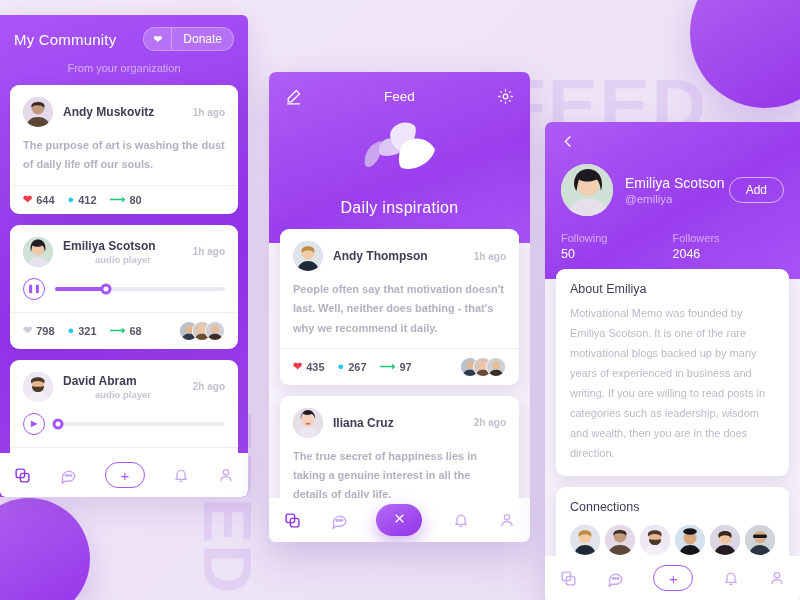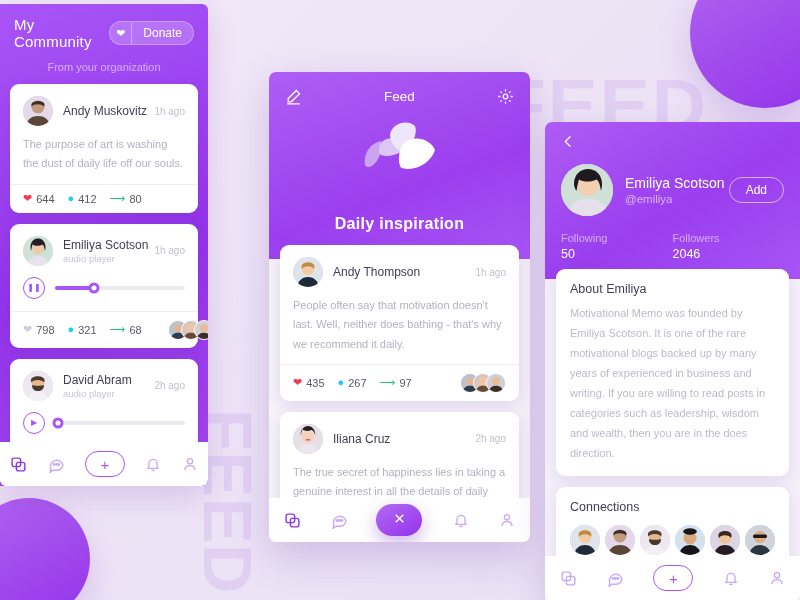--- a/index.html
+++ b/index.html
@@ -33,21 +33,21 @@
   .wm-v {
     left: 196px; bottom: 6px; font-size: 68px; line-height: .92;
     writing-mode: vertical-rl; letter-spacing: 1px;
   }
 
   
   .panel { position: absolute; background: #fff; overflow: hidden; }
 
   
   #panel-left {
-    left: 0; top: 4px; width: 208px; height: 482px;
+    left: 0; top: 15px; width: 248px; height: 482px;
     background: linear-gradient(160deg, #a855f7 0%, #9333ea 55%, #a148ef 100%);
     border-radius: 0 6px 6px 0;
     box-shadow: 0 10px 30px rgba(110,50,180,.18);
   }
   .l-head {
     display: flex; align-items: center; justify-content: space-between;
     padding: 12px 14px 0 14px;
   }
   .l-title { color: #fff; font-size: 15px; letter-spacing: .2px; }
   .donate-btn {
@@ -61,33 +61,34 @@
   }
   .donate-label { color: #fff; font-size: 12px; padding: 0 11px; }
   .l-sub {
     text-align: center; color: rgba(255,255,255,.55);
     font-size: 11px; margin-top: 11px;
   }
 
   .card {
     background: #fff; border-radius: 9px;
     box-shadow: 0 5px 16px rgba(90,40,150,.14);
+    font-weight: bold;
   }
   .card-stack { padding: 0 10px; margin-top: 11px; }
   .card + .card { margin-top: 11px; }
 
   .card-head { display: flex; align-items: center; padding: 12px 13px 9px; }
   .avatar {
     width: 30px; height: 30px; border-radius: 50%; flex: 0 0 auto;
     background: #d9d2e4; overflow: hidden; position: relative;
   }
   .avatar svg { display: block; width: 100%; height: 100%; }
   .ch-names { flex: 1; margin-left: 10px; min-width: 0; }
   .ch-name { font-size: 12px; color: #3f3d56; }
-  .ch-role { font-size: 9.5px; color: #c9c4d4; margin-top: 1px; }
+  .ch-role { font-size: 9.5px; color: #c9c4d4; margin-top: 1px; margin-left: 32px; }
   .ch-time { font-size: 10px; color: #c3bfcd; flex: 0 0 auto; }
 
   .card-body { padding: 0 13px 10px; }
   .card-text { font-size: 11px; line-height: 1.75; color: #b4b0c0; }
 
   .card-foot {
     display: flex; align-items: center; gap: 13px;
     border-top: 1px solid #f0eef4; padding: 8px 13px;
   }
   .stat { display: flex; align-items: center; gap: 4px; font-size: 11px; color: #5a5768; }
@@ -141,21 +142,21 @@
     box-shadow: 0 14px 38px rgba(100,45,170,.22);
   }
   .m-hero {
     background: linear-gradient(160deg, #ae5ef5 0%, #9b3fee 60%, #a855f7 100%);
     padding: 16px 16px 26px; position: relative;
   }
   .m-top { display: flex; align-items: center; justify-content: space-between; }
   .m-title { color: #fff; font-size: 13.5px; }
   .m-icon { color: #fff; display: flex; }
   .m-logo { display: flex; justify-content: center; margin-top: 16px; }
-  .m-tag { text-align: center; color: #fff; font-size: 16px; margin-top: 32px; letter-spacing: .3px; font-weight: bold; }
+  .m-tag { text-align: center; color: #fff; font-size: 16px; margin-top: 16px; letter-spacing: .3px; }
 
   .m-feed { padding: 0 11px; margin-top: -14px; position: relative; }
   .m-feed .card + .card { margin-top: 11px; }
   .fab {
     position: absolute; border-radius: 50%;
     display: flex; align-items: center; justify-content: center;
     color: #fff; box-shadow: 0 7px 18px rgba(110,45,190,.34);
     background: linear-gradient(150deg, #b36bf5 0%, #9333ea 100%);
   }
   #fab-search { width: 42px; height: 42px; left: 76px; top: 460px; }

